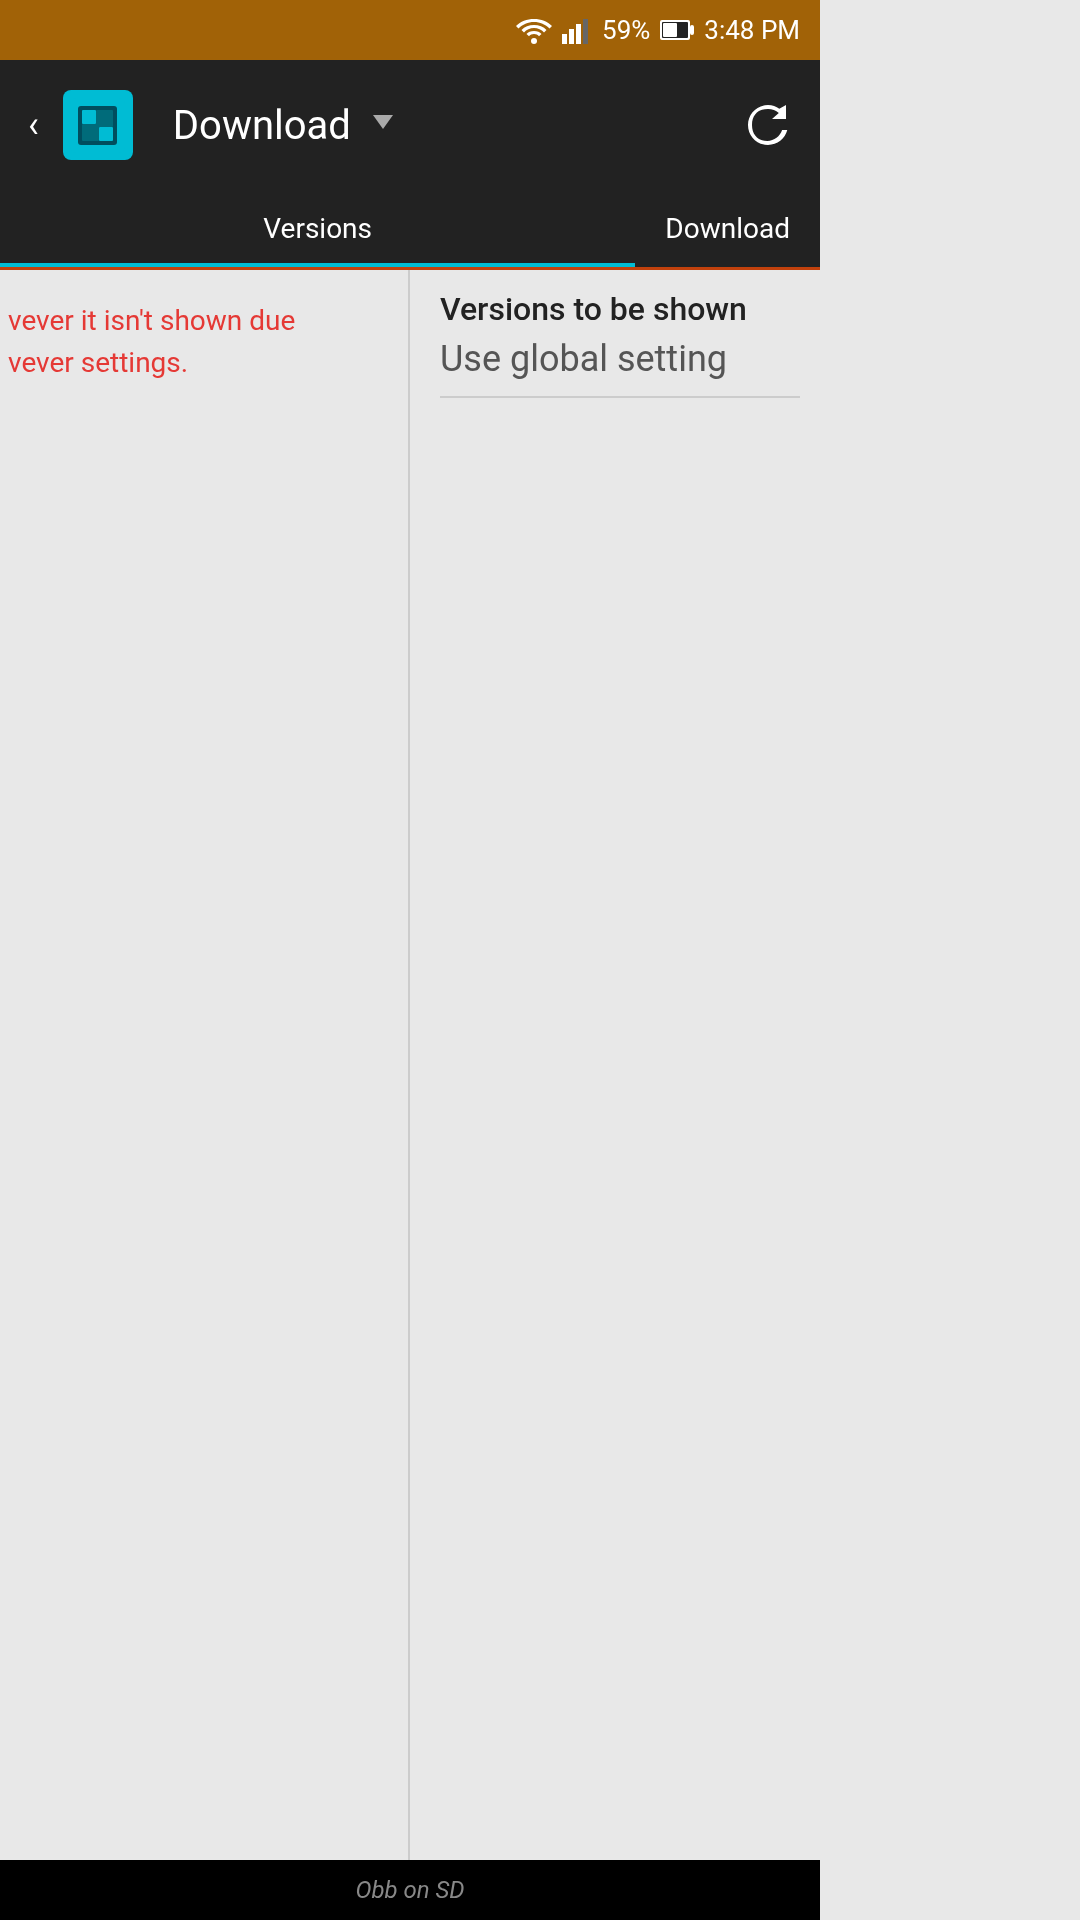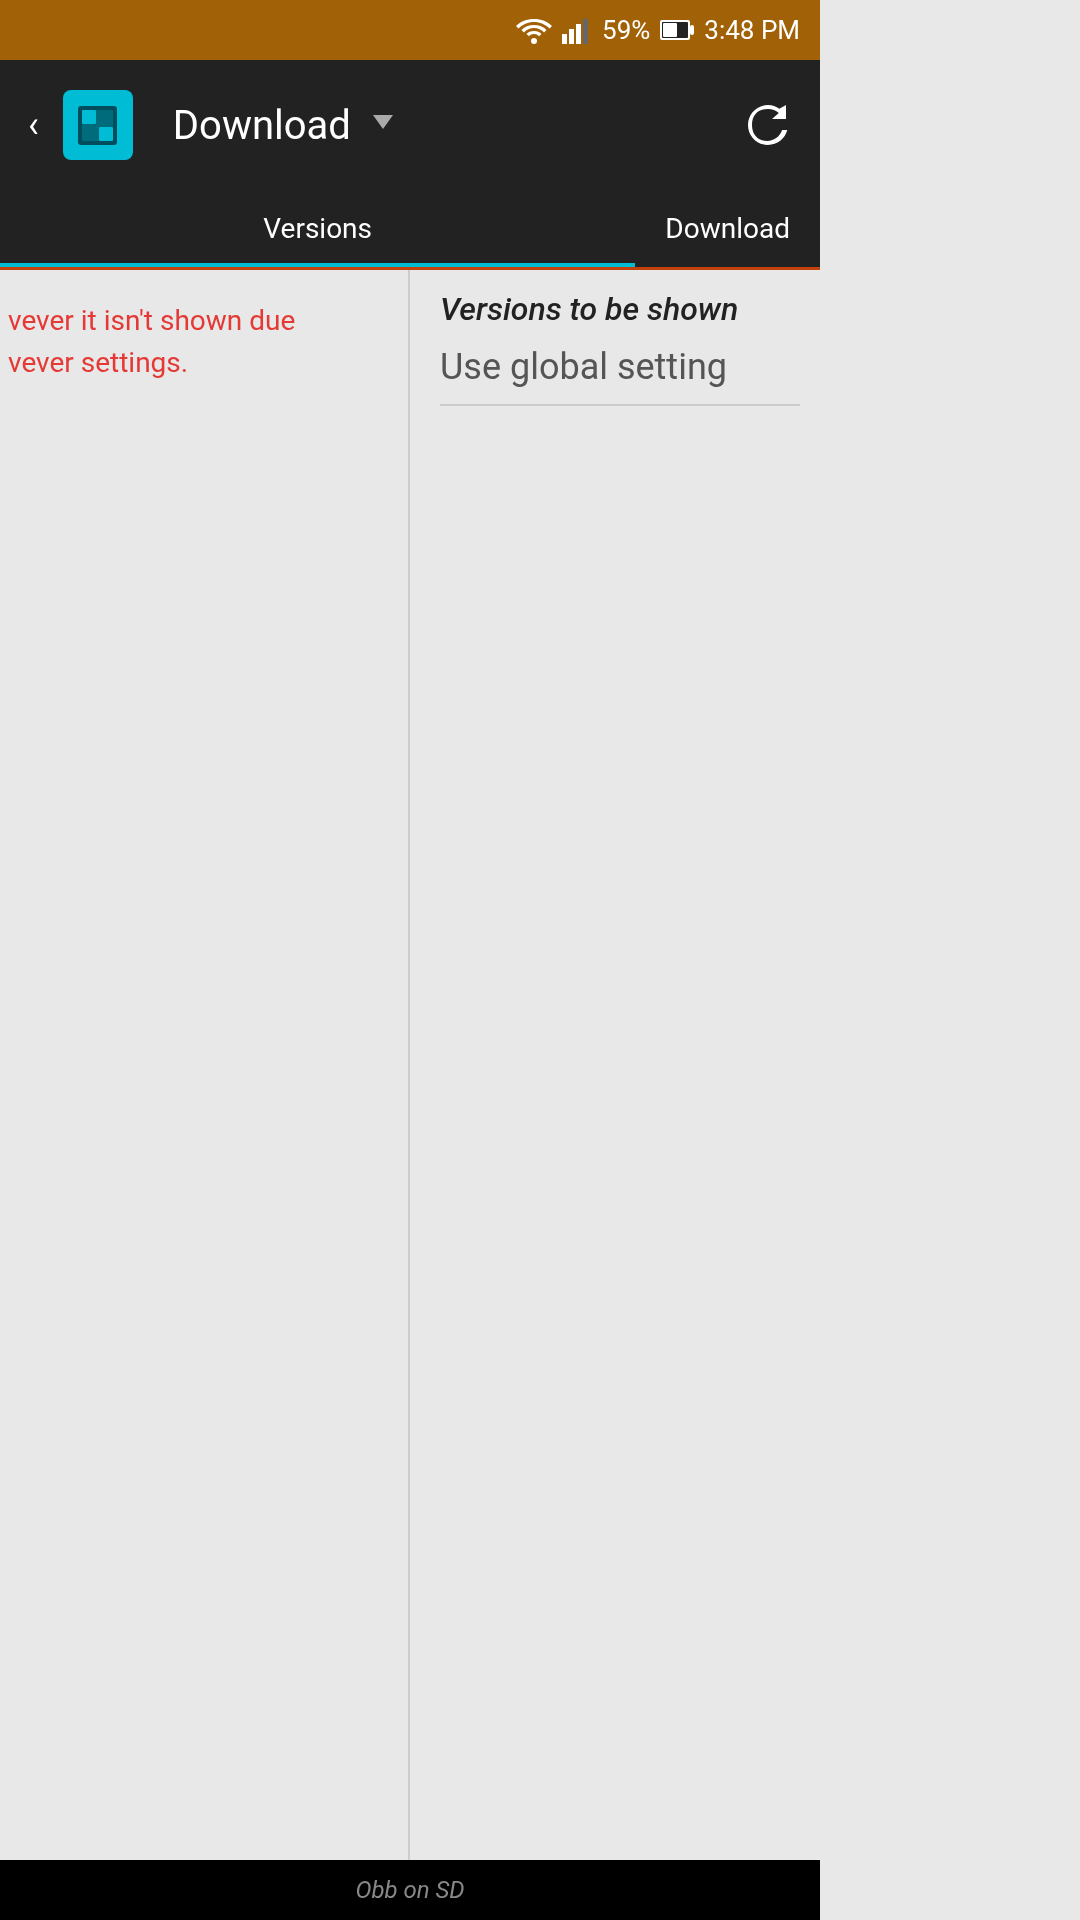--- a/index.html
+++ b/index.html
@@ -160,22 +160,21 @@
     
     .right-panel {
       flex: 1;
       padding: 20px 20px 20px 30px;
     }
 
     .right-panel-title {
       color: #222222;
       font-size: 32px;
       font-weight: 500;
-      margin-bottom: 18px;
-      font-style: italic;
+      margin-bottom: 10px;
     }
 
     .right-panel-subtitle {
       color: #555555;
       font-size: 36px;
       margin-bottom: 16px;
     }
 
     .panel-bottom-divider {
       height: 2px;

